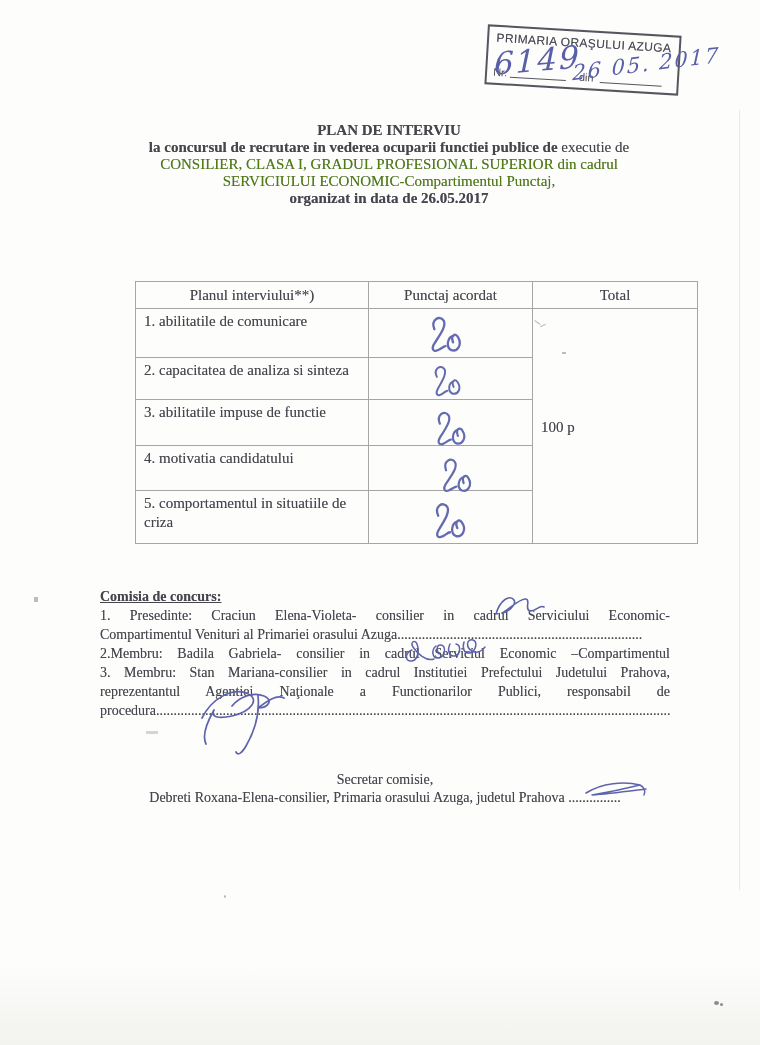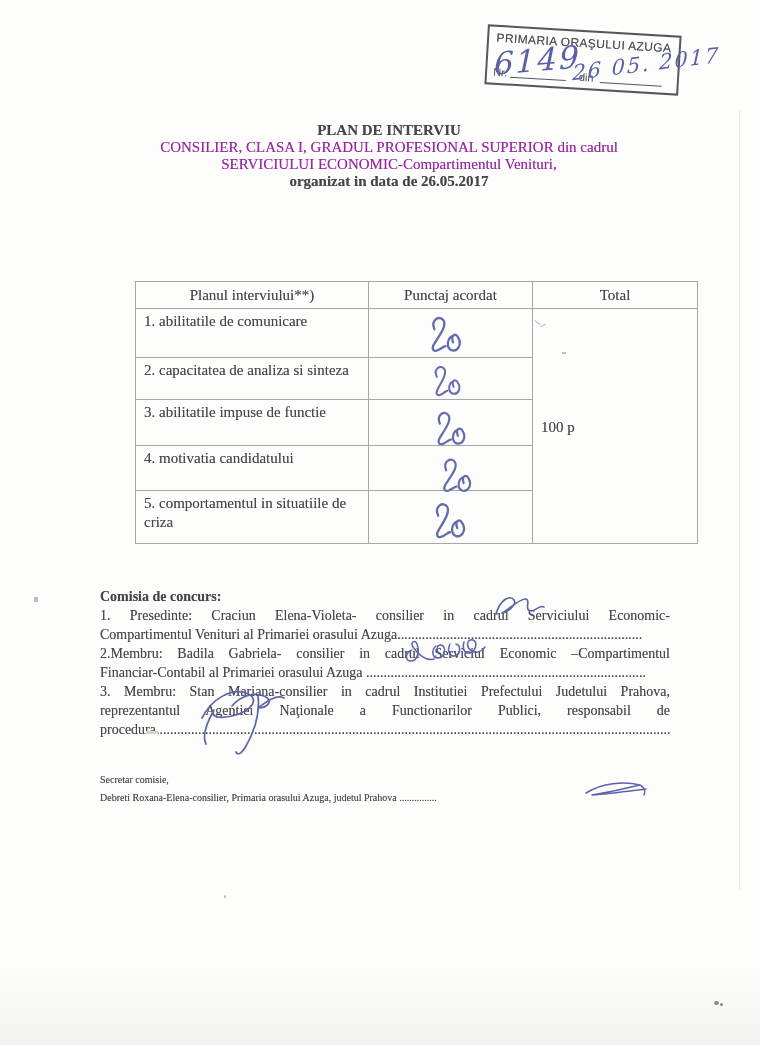--- a/index.html
+++ b/index.html
@@ -20,43 +20,43 @@
   .stamp-row .lbl{position:absolute;bottom:0;}
   .stamp-line{position:absolute;bottom:1px;border-bottom:1.5px solid #565660;height:1px;}
   .ink{font-family:"DejaVu Serif", serif;font-style:italic;color:#5a5fa9;white-space:nowrap;}
   .ink-nr{left:494px;top:42px;font-size:31px;transform:rotate(-5deg) skewX(-6deg);letter-spacing:2px;}
   .ink-date{left:572px;top:52px;font-size:21px;transform:rotate(-7deg) skewX(-9deg);letter-spacing:2px;}
 
   
   .title-block{left:99px;top:122px;width:580px;text-align:center;}
   .t-line{line-height:17px;font-size:15px;}
   .t-bold{font-weight:bold;}
-  .t-caps{color:#a21caf;text-align:center;}
+  .t-caps{color:#4d7c0f;text-align:center;}
 
   
   table.plan{position:absolute;left:135px;top:281px;border-collapse:collapse;table-layout:fixed;}
   table.plan td, table.plan th{border:1px solid #a6a6a6;font-weight:normal;font-size:15px;
         color:#45454e;text-shadow:0 0 0.6px rgba(70,70,80,0.5);vertical-align:top;
         padding:3px 6px 0 8px;text-align:left;line-height:19px;}
   table.plan th{text-align:center;vertical-align:middle;padding:0 4px;}
   .total-cell{text-align:right;vertical-align:middle !important;}
 
   
   .score-mark{position:absolute;}
   .score-mark svg{display:block;}
 
   
   .commission{left:100px;top:587px;width:570px;font-size:14px;}
   .c-line{height:19px;line-height:19px;}
-  .c-head{font-weight:bold;}
+  .c-head{font-weight:bold;text-decoration:underline;}
   .just{text-align:justify;text-align-last:justify;}
   .clip{white-space:nowrap;overflow:hidden;}
 
   
-  .secretary{left:100px;top:771px;width:570px;text-align:left;font-size:10px;}
+  .secretary{left:100px;top:771px;width:570px;text-align:center;font-size:14px;}
   .s-line{height:18px;line-height:18px;}
 
   
   .sig{position:absolute;}
   .sig path{fill:none;stroke:#5d63ac;stroke-linecap:round;stroke-linejoin:round;}
   .vline-artifact{left:739px;top:110px;width:1px;height:780px;background:#e9e9e6;}
   .speck{position:absolute;background:#8f8a84;border-radius:50%;}
   .mark{position:absolute;background:#bcbcc2;}
   .noise-bottom{left:0;top:965px;width:760px;height:80px;
       background:linear-gradient(180deg, rgba(240,240,236,0) 0%, rgba(233,233,228,0.55) 100%);}
@@ -73,22 +73,23 @@
       <span class="stamp-line" style="left:17px;width:56px;"></span>
       <span class="lbl" style="left:86px;">din</span>
       <span class="stamp-line" style="left:107px;width:62px;"></span>
     </div>
   </div>
   <div class="abs ink ink-nr">6149</div>
   <div class="abs ink ink-date">26 05. 2017</div>
 
   <div class="abs title-block doc-text">
     <div class="t-line t-bold">PLAN DE INTERVIU</div>
+    <div class="t-line"><span class="t-bold">la concursul de recrutare in vederea ocuparii functiei publice de</span><span> executie de</span></div>
     <div class="t-line t-caps">CONSILIER, CLASA I, GRADUL PROFESIONAL SUPERIOR din cadrul</div>
-    <div class="t-line t-caps">SERVICIULUI ECONOMIC-Compartimentul Venituri,</div>
+    <div class="t-line t-caps">SERVICIULUI ECONOMIC-Compartimentul Punctaj,</div>
     <div class="t-line t-bold">organizat in data de 26.05.2017</div>
   </div>
 
   <table class="plan">
     <colgroup>
         <col style="width:233px">
         <col style="width:164px">
         <col style="width:165px">
       </colgroup>
     <tbody>
@@ -160,21 +161,20 @@
           <path d="M26 20 C20 21 18 30 23 33 C29 35 33 28 30 22 C28 17 23 19 25 26"></path>
         </g>
       </svg>
   </div>
 
   <div class="abs commission doc-text">
     <div class="c-line c-head">Comisia de concurs:</div>
     <div class="c-line just">1. Presedinte: Craciun Elena-Violeta- consilier in cadrul Serviciului Economic-</div>
     <div class="c-line clip">Compartimentul Venituri al Primariei orasului Azuga......................................................................</div>
     <div class="c-line just">2.Membru: Badila Gabriela- consilier in cadrul Serviciul Economic –Compartimentul</div>
-    <div class="c-line clip">Financiar-Contabil al Primariei orasului Azuga ................................................................................</div>
     <div class="c-line just">3. Membru: Stan Mariana-consilier in cadrul Institutiei Prefectului Judetului Prahova,</div>
     <div class="c-line just">reprezentantul Agentiei Naţionale a Functionarilor Publici, responsabil de</div>
     <div class="c-line clip">procedura.........................................................................................................................................................................................</div>
   </div>
 
   <div class="abs secretary doc-text">
     <div class="s-line">Secretar comisie,</div>
     <div class="s-line">Debreti Roxana-Elena-consilier, Primaria orasului Azuga, judetul Prahova  ...............</div>
   </div>
 

